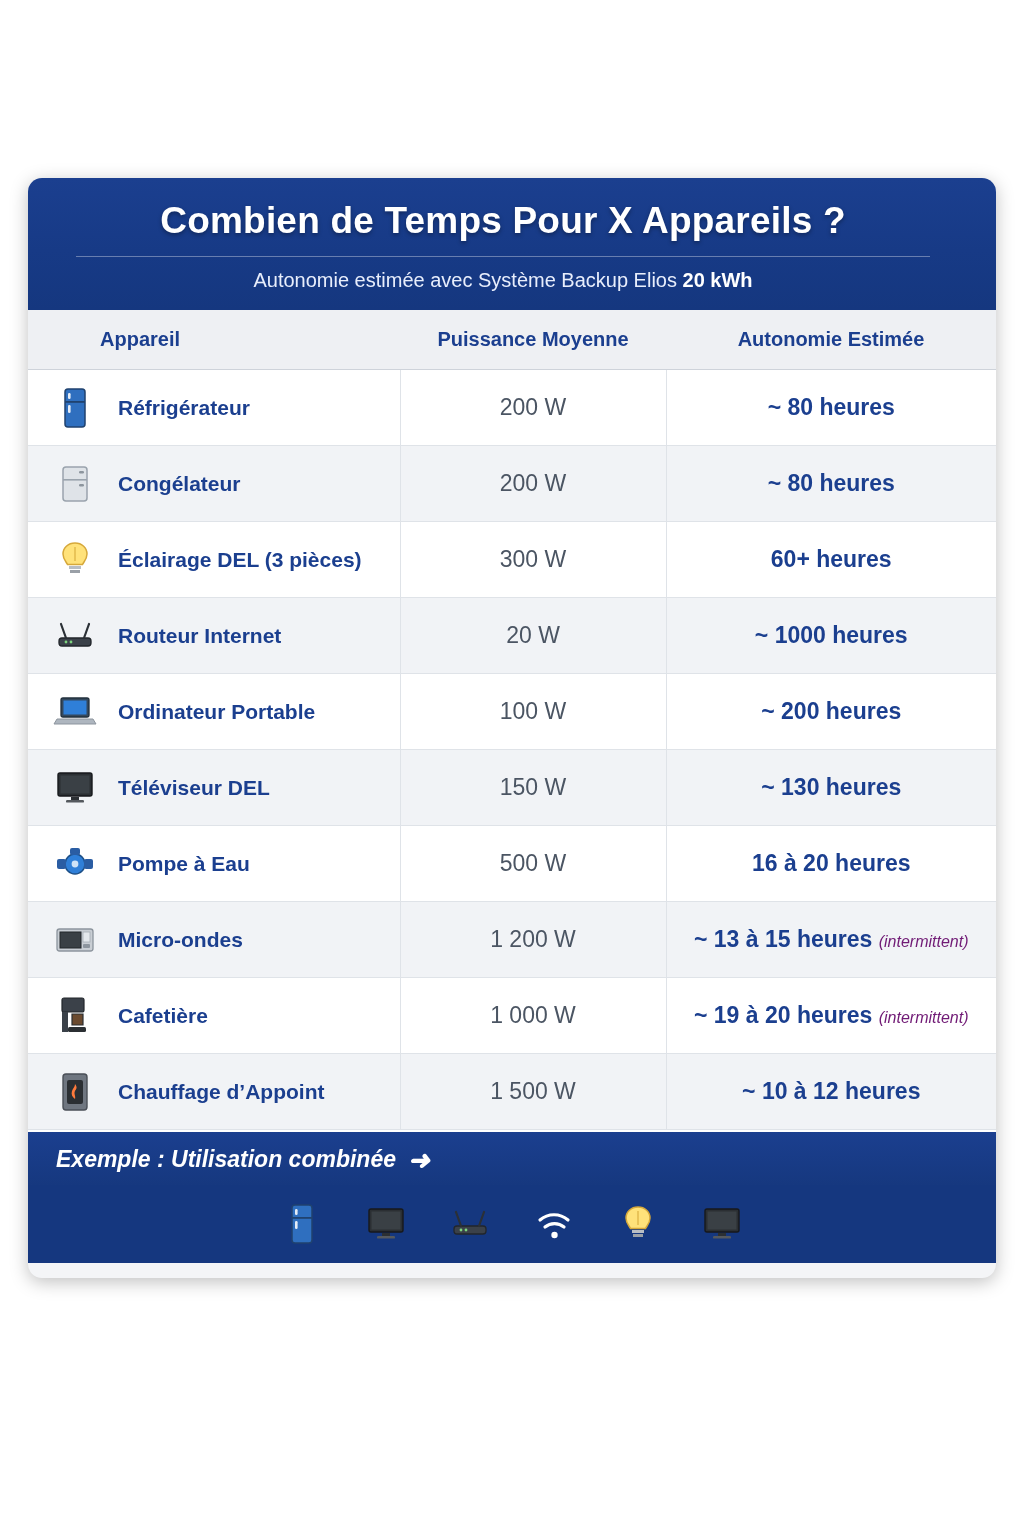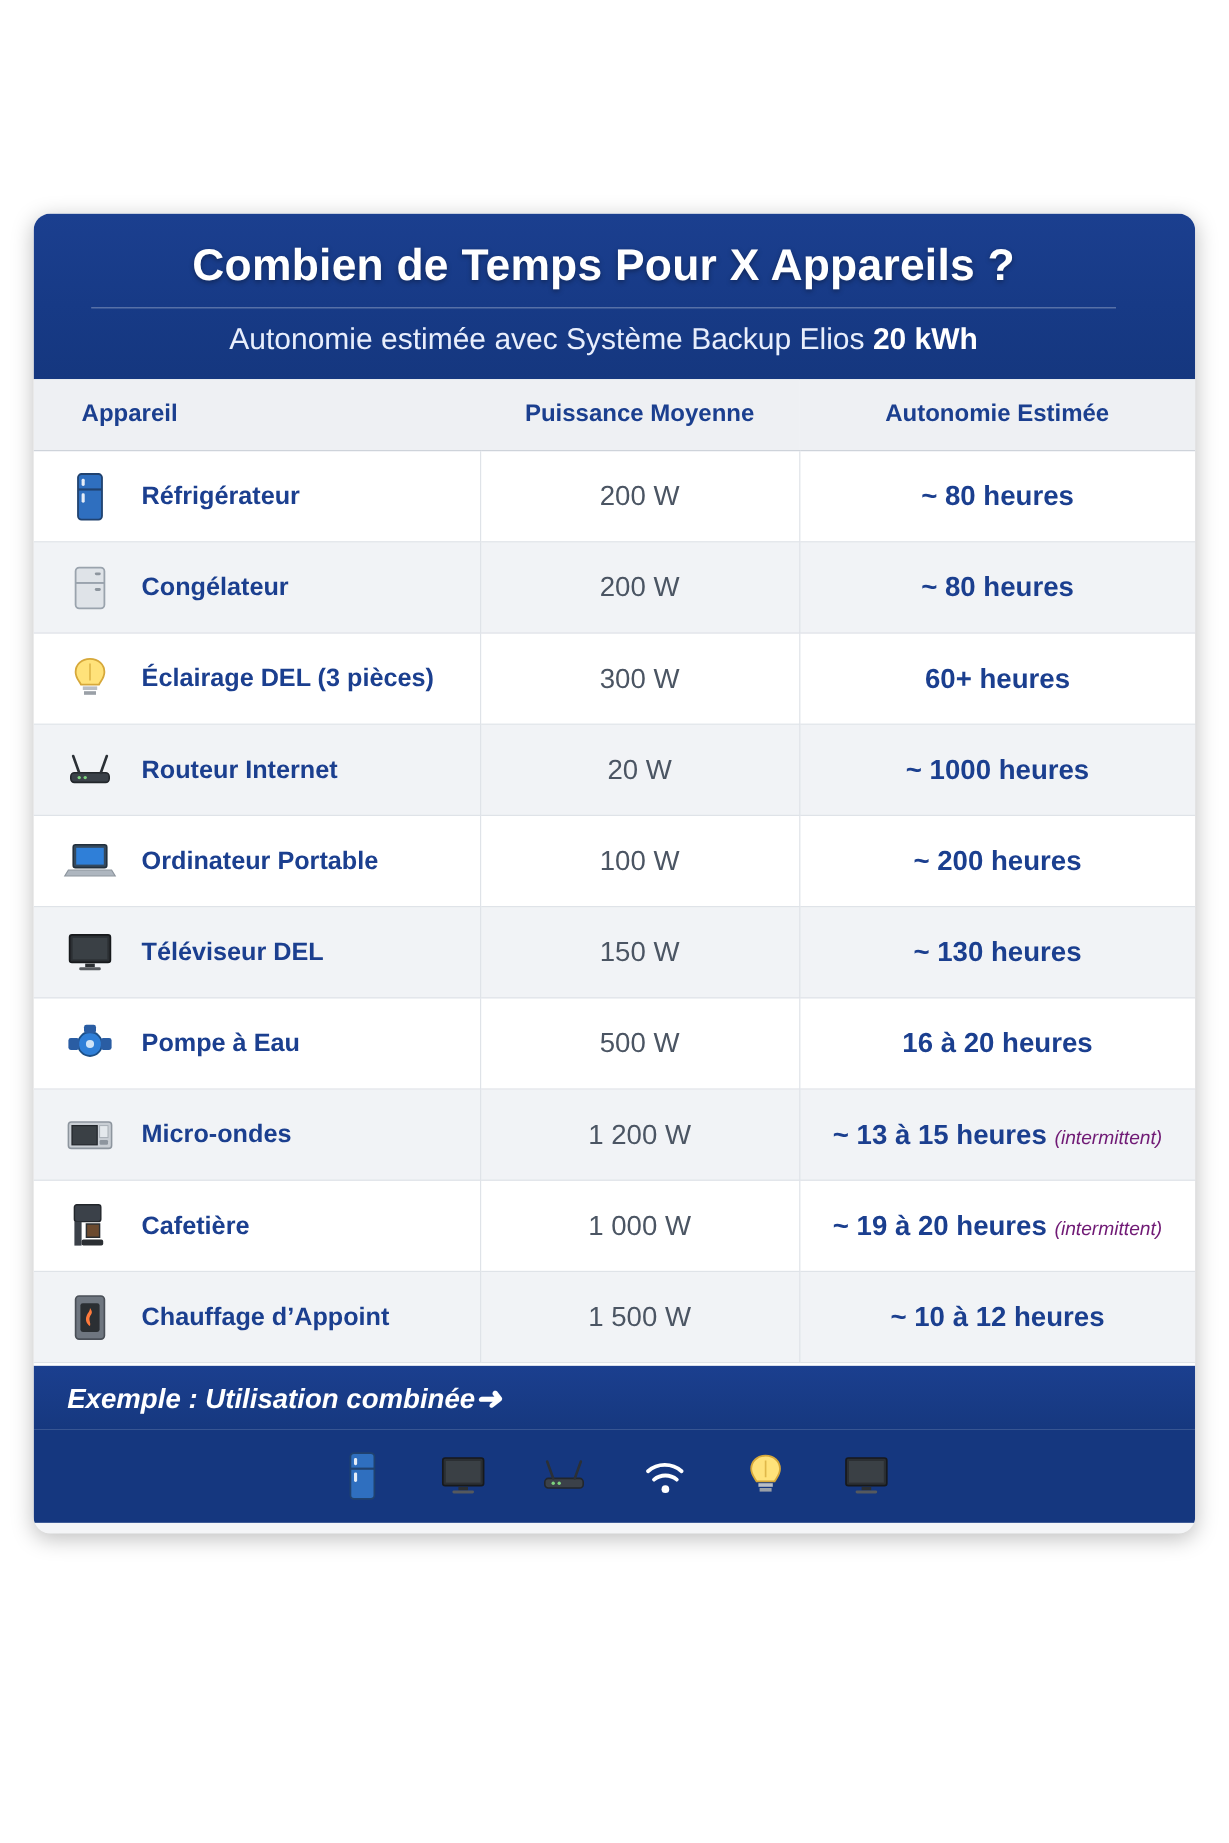--- a/index.html
+++ b/index.html
@@ -36,41 +36,41 @@
     letter-spacing: 0.2px;
     text-shadow: 0 2px 4px rgba(0,0,0,0.35);
   }
   .header-rule {
     height: 1px;
     background: rgba(255,255,255,0.35);
     margin: 14px 18px 12px 18px;
   }
   .header-sub {
     color: #e8eefc;
-    font-size: 25px;
+    font-size: 20px;
     text-align: center;
     font-weight: normal;
   }
   .header-sub b { color: #ffffff; font-weight: bold; }
 
   
   table {
     border-collapse: collapse;
     width: 100%;
     table-layout: fixed;
   }
   thead th {
     background: #eef0f3;
     color: #1b3f8f;
     font-size: 20px;
     font-weight: bold;
     padding: 18px 10px;
     border-bottom: 1px solid #ced3da;
   }
-  thead th.col-appareil { text-align: left; padding-left: 40px; }
+  thead th.col-appareil { text-align: left; padding-left: 72px; }
   thead th.col-puiss, thead th.col-auto { }
 
   col.c1 { width: 372px; }
   col.c2 { width: 266px; }
   col.c3 { width: 330px; }
 
   tbody td {
     border-bottom: 1px solid #dfe3e8;
     border-right: 1px solid #dfe3e8;
     height: 73px;
@@ -116,22 +116,22 @@
 
   
   .footer-bar {
     background: linear-gradient(180deg,#1b3f8f 0%, #16387f 100%);
     color: #ffffff;
     font-size: 23px;
     font-style: italic;
     font-weight: bold;
     padding: 14px 12px 12px 28px;
     display: flex;
-    align-items: flex-start;
-    gap: 0;
+    align-items: flex-end;
+    gap: 12px;
     border-top: 2px solid #ffffff;
   }
   .arrow { font-size: 26px; line-height: 1; }
   .footer-icons {
     background: #15377f;
     height: 78px;
     display: flex;
     align-items: center;
     justify-content: center;
     gap: 22px;

